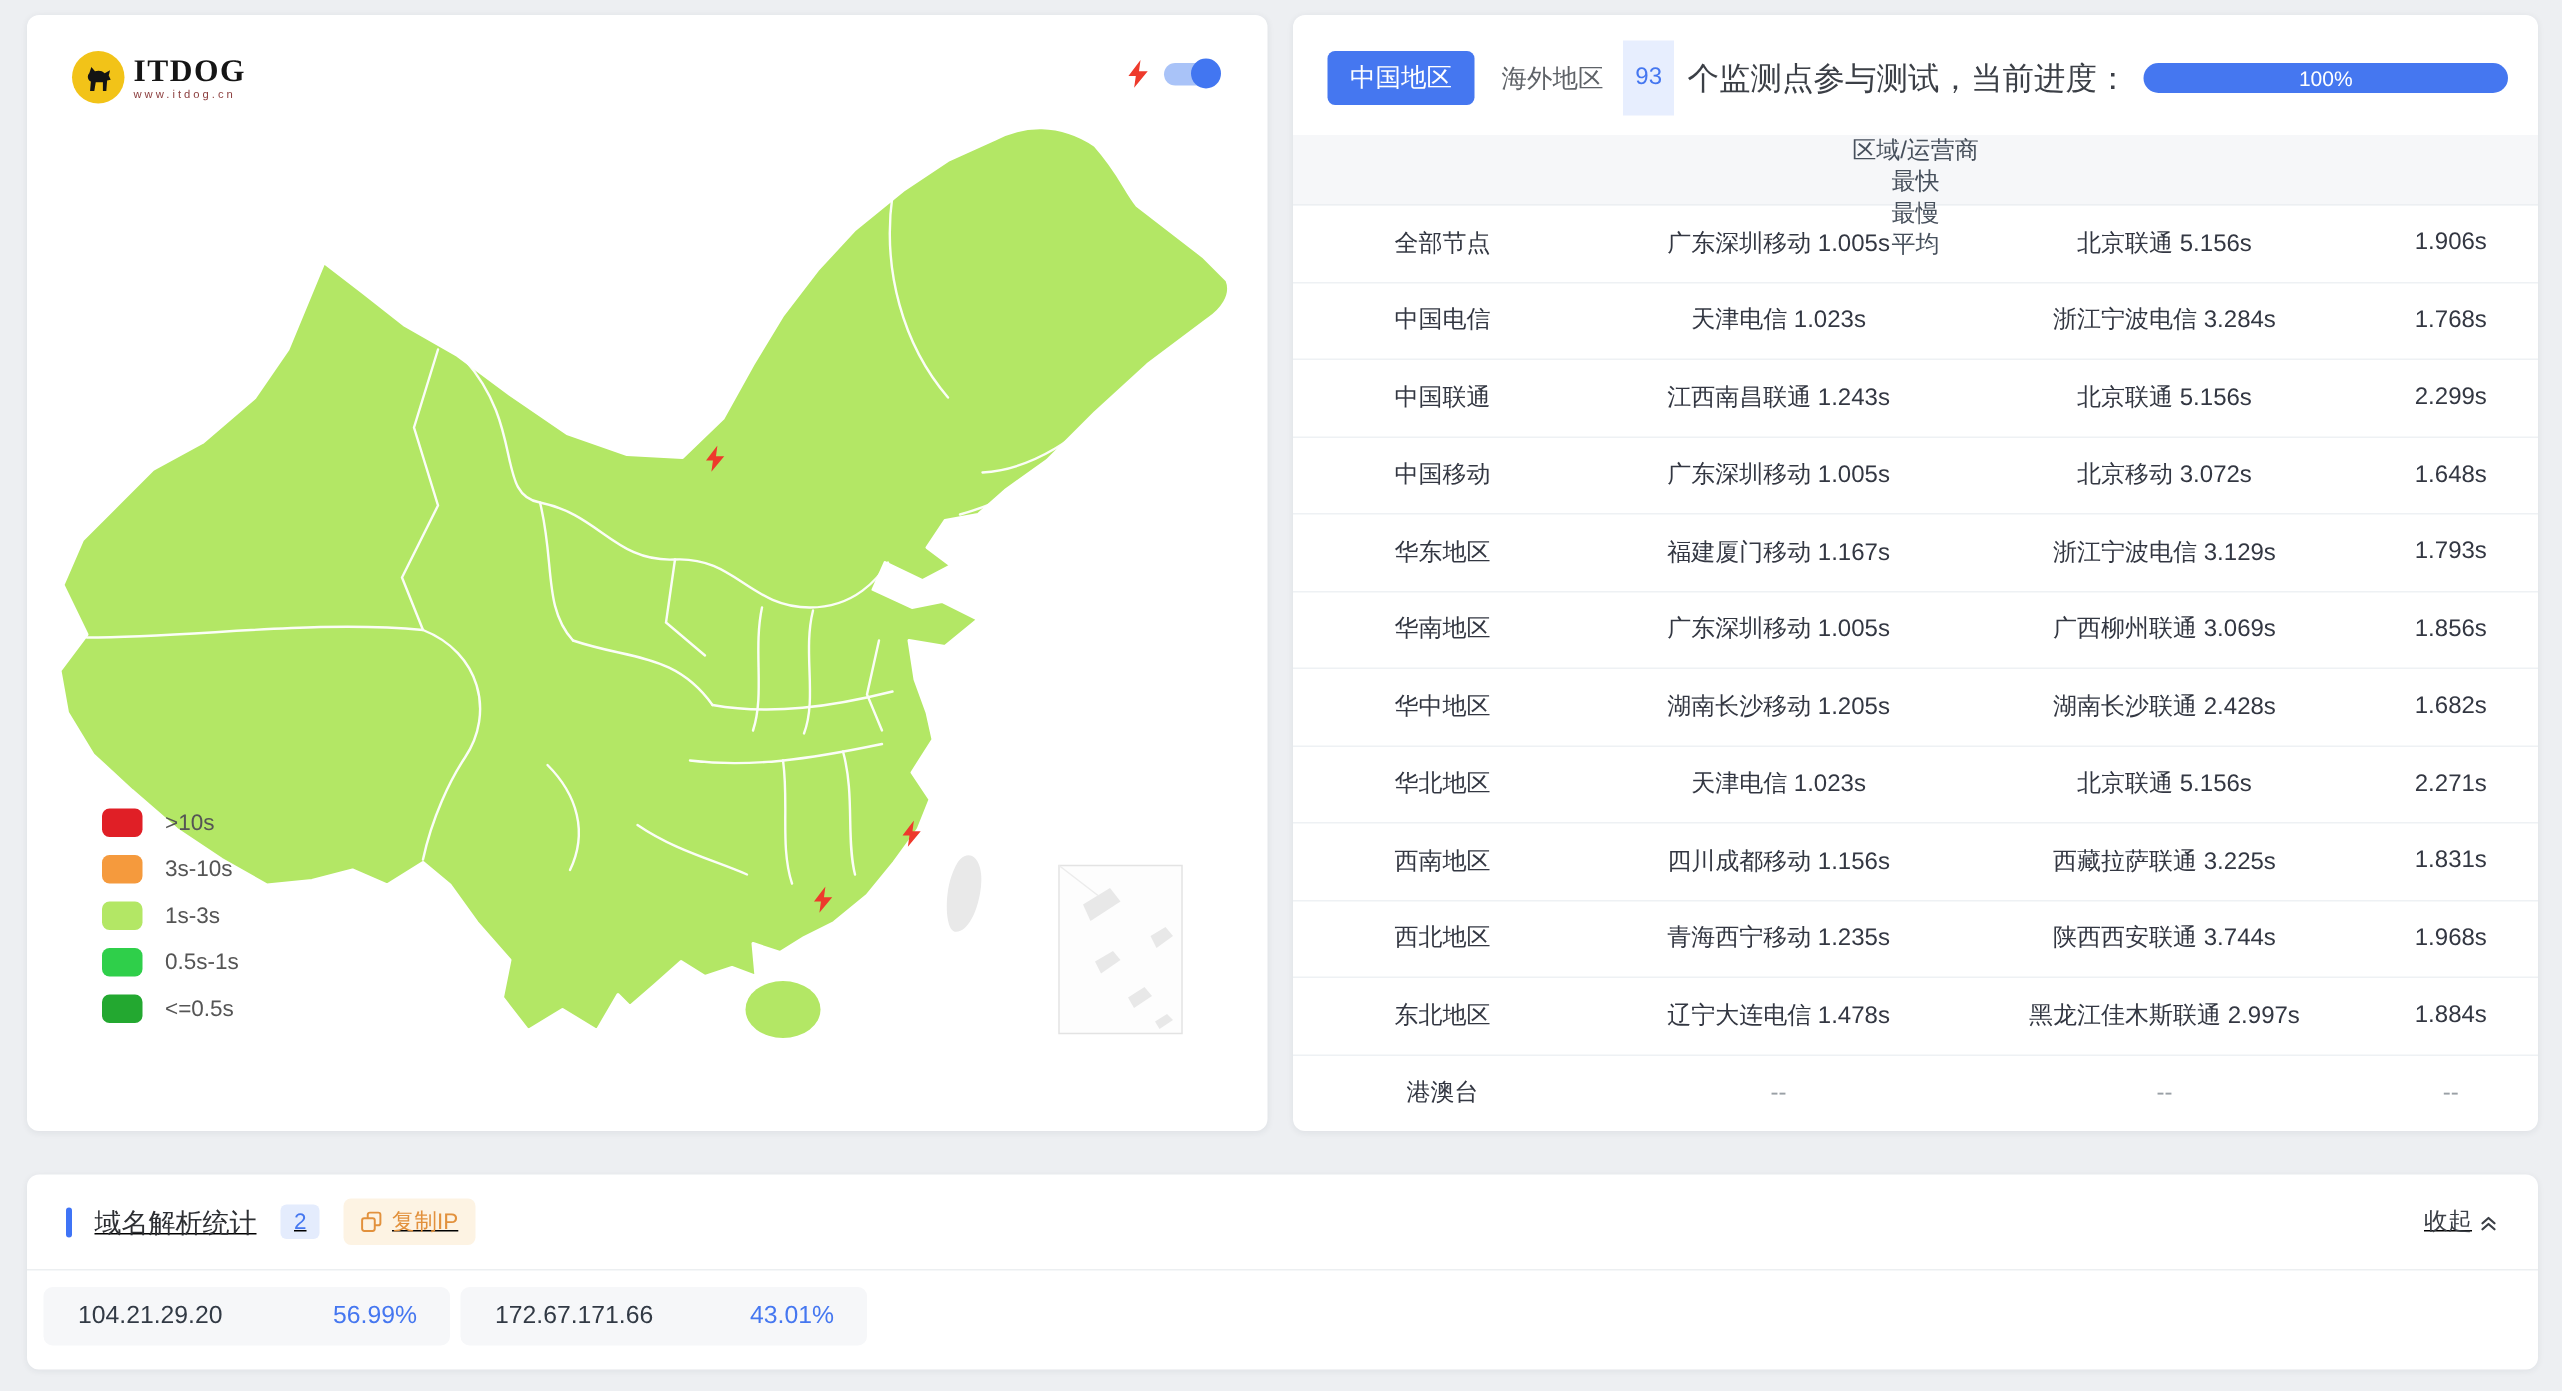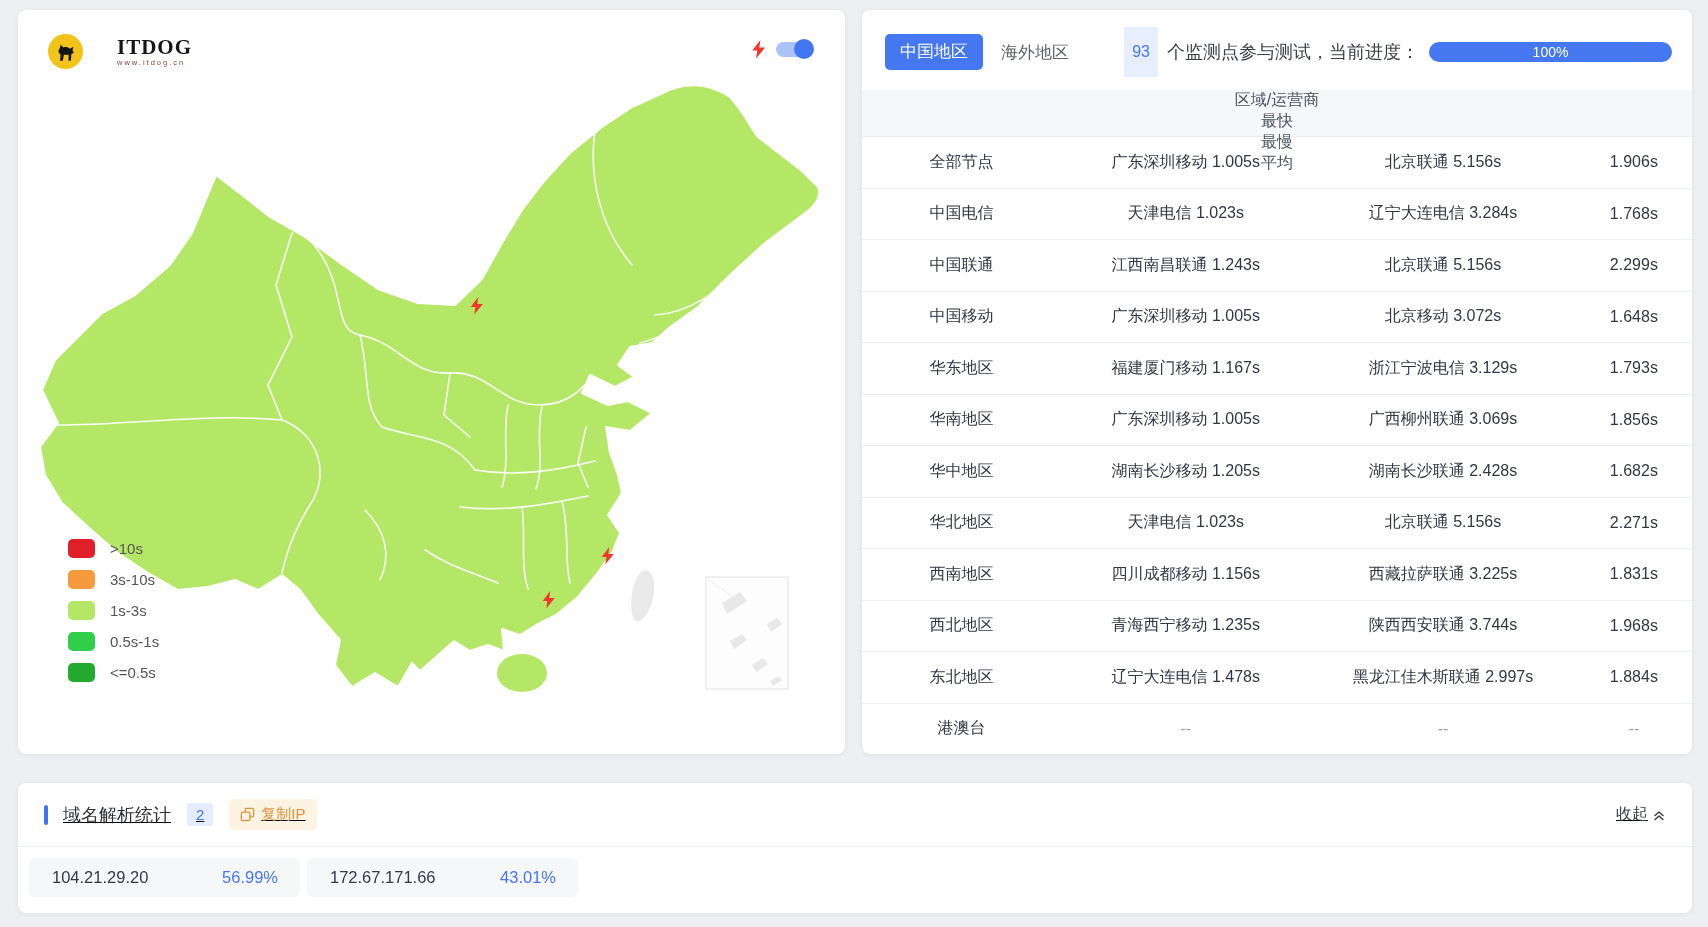--- a/index.html
+++ b/index.html
@@ -3,42 +3,42 @@
 <meta charset="utf-8">
 <style>
   html,body{margin:0;padding:0;background:#edeff2;font-family:"Liberation Sans","DejaVu Sans",sans-serif;}
   .stage{position:relative;width:1708px;height:927px;background:#edeff2;overflow:hidden;}
   .panel{position:absolute;background:#fff;border-radius:8px;box-shadow:0 1px 5px rgba(30,40,60,.07);}
   .panel-map{left:18px;top:10px;width:827px;height:744px;}
   .panel-results{left:862px;top:10px;width:830px;height:744px;}
   .panel-dns{left:18px;top:783px;width:1674px;height:130px;}
 
   
-  .logo{position:absolute;left:30px;top:24px;display:flex;align-items:center;gap:28px;}
+  .logo{position:absolute;left:30px;top:24px;display:flex;align-items:center;}
   .logo-circle{width:35px;height:35px;border-radius:50%;background:#f2c318;display:flex;align-items:center;justify-content:center;}
   .logo-circle svg{width:26px;height:26px;}
   .logo-textwrap{margin-left:6px;display:flex;flex-direction:column;}
   .logo-title{font-family:"Liberation Serif","DejaVu Serif",serif;font-weight:bold;font-size:21px;color:#151515;letter-spacing:1px;line-height:21px;}
   .logo-sub{font-size:7.5px;color:#8d4040;letter-spacing:2px;margin-top:0;}
   .map-controls{position:absolute;top:30px;right:33px;display:flex;align-items:center;gap:10px;}
   .toggle{position:relative;width:36px;height:15px;border-radius:8px;background:#a9c3f8;cursor:pointer;}
   .toggle-knob{position:absolute;right:-2px;top:-3px;width:20px;height:20px;border-radius:50%;background:#4276f1;}
   .china-svg{position:absolute;left:12px;top:65px;width:800px;height:625px;}
   .legend{position:absolute;left:50px;bottom:66px;}
   .legend-row{display:flex;align-items:center;height:31px;}
   .legend-swatch{width:27px;height:19px;border-radius:5px;margin-right:15px;}
   .legend-label{font-size:15px;color:#555;}
 
   
   .tabs-row{position:absolute;left:23px;right:20px;top:22px;height:40px;display:flex;align-items:center;justify-content:flex-end;}
   .tab-active{background:#4577f0;color:#fff;font-size:17px;height:36px;line-height:36px;padding:0 15px;border-radius:5px;cursor:pointer;}
   .tab-plain{margin-left:18px;color:#5f6368;font-size:17px;cursor:pointer;}
   .progress-group{margin-left:auto;display:flex;align-items:center;}
   .count-badge{background:#e7eefe;color:#4577f0;font-size:16px;padding:16px 8px;border-radius:0;}
-  .progress-text{font-size:18px;color:#3b3f46;margin-left:9px;}
+  .progress-text{font-size:21px;color:#3b3f46;margin-left:9px;}
   .progress-bar{margin-left:10px;width:243px;height:20px;border-radius:10px;background:#4577f0;display:flex;align-items:center;justify-content:center;}
   .progress-value{color:#fff;font-size:14px;}
   .rtable{position:absolute;left:0;right:0;top:80px;}
   .trow{display:flex;align-items:center;height:50.5px;border-bottom:1px solid #eef1f4;}
   .trow:last-child{border-bottom:none;}
   .thead{height:46px;background:#f6f7f9;border-bottom:1px solid #eceff2;color:#47505c;font-size:16px;flex-direction:column;}
   .c1{width:24%;text-align:center;}
   .c2{width:30%;text-align:center;}
   .c3{width:32%;text-align:center;}
   .c4{width:14%;text-align:center;}
@@ -186,21 +186,21 @@
       </div>
       <div class="trow">
         <div class="c1">全部节点</div>
         <div class="c2">广东深圳移动 1.005s</div>
         <div class="c3">北京联通 5.156s</div>
         <div class="c4">1.906s</div>
       </div>
       <div class="trow">
         <div class="c1">中国电信</div>
         <div class="c2">天津电信 1.023s</div>
-        <div class="c3">辽宁大连电信 3.284s</div>
+        <div class="c3">浙江宁波电信 3.284s</div>
         <div class="c4">1.768s</div>
       </div>
       <div class="trow">
         <div class="c1">中国联通</div>
         <div class="c2">江西南昌联通 1.243s</div>
         <div class="c3">北京联通 5.156s</div>
         <div class="c4">2.299s</div>
       </div>
       <div class="trow">
         <div class="c1">中国移动</div>

